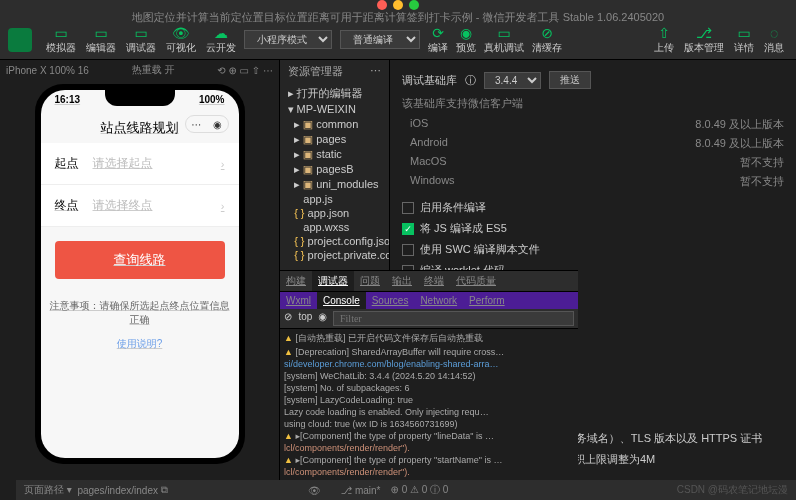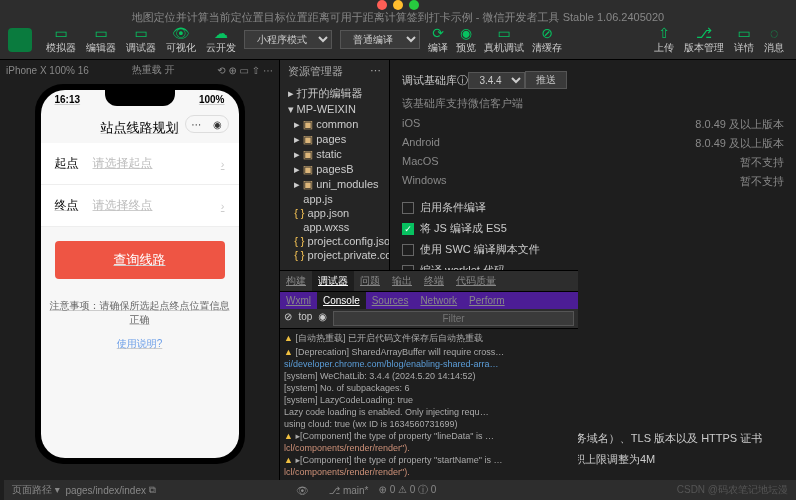--- a/index.html
+++ b/index.html
@@ -36,38 +36,38 @@
 .mid-head { padding: 4px 8px; font-size: 11px; color: #aaa; display:flex; justify-content:space-between;}
 .tree { font-size: 11px; padding: 2px 0; overflow-y:auto; flex:1;}
 .tree-item { padding: 1px 8px; color: #ccc; cursor: pointer; white-space: nowrap; }
 .folder-ic { color: #dcb67a; }
 .json-ic { color: #f8c555; }
 .right-col { flex: 1; display: flex; flex-direction: column; background: #1e1e1e; }
 .top-tabs { display: flex; border-bottom: 1px solid #000; background: #2d2d2d; }
 .top-tab { padding: 8px 14px; font-size: 11px; color: #aaa; cursor: pointer; }
 .top-tab.active { color: #fff; border-bottom: 2px solid #07c160; }
 .settings { flex: 1; padding: 8px 12px; overflow-y: auto; font-size: 11px; }
-.set-row { display: flex; align-items: center; padding: 3px 0; gap: 0; }
-.set-sel { background: #3a3a3a; border: 1px solid #555; padding: 1px 6px; color: #ccc; font-size: 10px; text-align: center; }
+.set-row { display: flex; align-items: center; padding: 3px 0; gap: 8px; }
+.set-sel { background: #3a3a3a; border: 1px solid #555; padding: 1px 6px; color: #ccc; font-size: 10px; }
 .set-btn { background: #3a3a3a; border: 1px solid #555; padding: 1px 10px; color: #ccc; font-size: 10px; }
-.info-row { display: flex; justify-content: space-between; padding: 2px 0; color: #888; }
+.info-row { display: flex; justify-content: space-between; padding: 2px 0; color: #888; margin-left: 8px; }
 .chk { display: flex; align-items: center; gap: 6px; padding: 3px 0; }
 .chk-box { width: 12px; height: 12px; border: 1px solid #666; display: inline-flex; align-items: center; justify-content: center; font-size: 9px; }
 .chk-box.on { background: #07c160; border-color: #07c160; color: #fff; }
 .console-area { height: 210px; border-top: 1px solid #000; display: flex; flex-direction: column; position:absolute; bottom:20px; left:280px; width:298px; background:#1e1e1e;}
 .con-tabs { display: flex; background: #2d2d2d; font-size: 10px; border-bottom: 1px solid #000; }
 .con-tab { padding: 3px 6px; color: #888; cursor: pointer; text-decoration: underline; }
 .con-tab.active { color: #fff; background: #1e1e1e; }
 .con-tabs2 { display: flex; background: #4c1d95; font-size: 10px; }
 .con-body { flex: 1; overflow-y: auto; padding: 2px 4px; font-family: monospace; font-size: 9px; }
 .log { padding: 1px 0; color: #aaa; white-space: nowrap; overflow: hidden; text-overflow: ellipsis; }
 .log.warn::before { content: "▲ "; color: #f0c040; }
 .log .url { color: #5b9dd8; }
 .log .str { color: #ce9178; }
-.footer { position: fixed; bottom: 0; left: 4px; right: 0; height: 20px; background: #2d2d2d; display: flex; align-items: center; padding: 0 8px; font-size: 10px; color: #888; }
+.footer { position: fixed; bottom: 0; left: 16px; right: 0; height: 20px; background: #2d2d2d; display: flex; align-items: center; padding: 0 8px; font-size: 10px; color: #888; }
 .footer-r { margin-left: auto; display:flex; gap:8px; align-items:center;}
 .branch { color: #888; }
 .csdn { color: #555; }
 </style>
 </head>
 <body>
 
 <div class="titlebar">
   <div class="traffic">
     <div class="dot r"></div>
@@ -260,21 +260,21 @@
       <div class="con-tab">Wxml</div>
       <div class="con-tab active">Console</div>
       <div class="con-tab">Sources</div>
       <div class="con-tab">Network</div>
       <div class="con-tab">Perform</div>
     </div>
   <div class="con-tabs" style="padding:2px 4px;gap:6px">
     <span>⊘</span>
     <span>top</span>
     <span>◉</span>
-    <input class="set-sel" style="flex: 1 1 0%;" placeholder="Filter">
+    <input class="set-sel" style="flex: 1 1 0%; font-family: Liberation Serif, serif;" placeholder="Filter">
   </div>
   <div class="con-body" id="con-body">
       <div class="log warn">[自动热重载] 已开启代码文件保存后自动热重载</div>
       <div class="log warn">[Deprecation] SharedArrayBuffer will require cross…</div>
       <div class="log "><span class="url">si/developer.chrome.com/blog/enabling-shared-arra…</span></div>
       <div class="log ">[system] WeChatLib: 3.4.4 (2024.5.20 14:14:52)</div>
       <div class="log ">[system] No. of subpackages: 6</div>
       <div class="log ">[system] LazyCodeLoading: true</div>
       <div class="log ">Lazy code loading is enabled. Only injecting requ…</div>
       <div class="log ">using cloud: true (wx ID is 1634560731699)</div>

